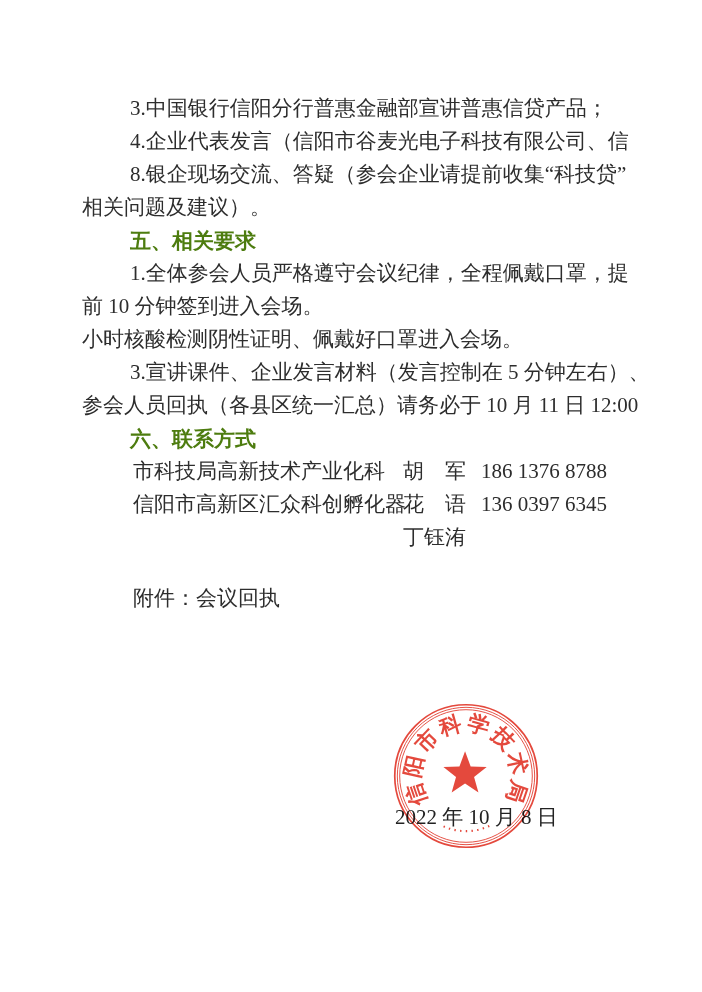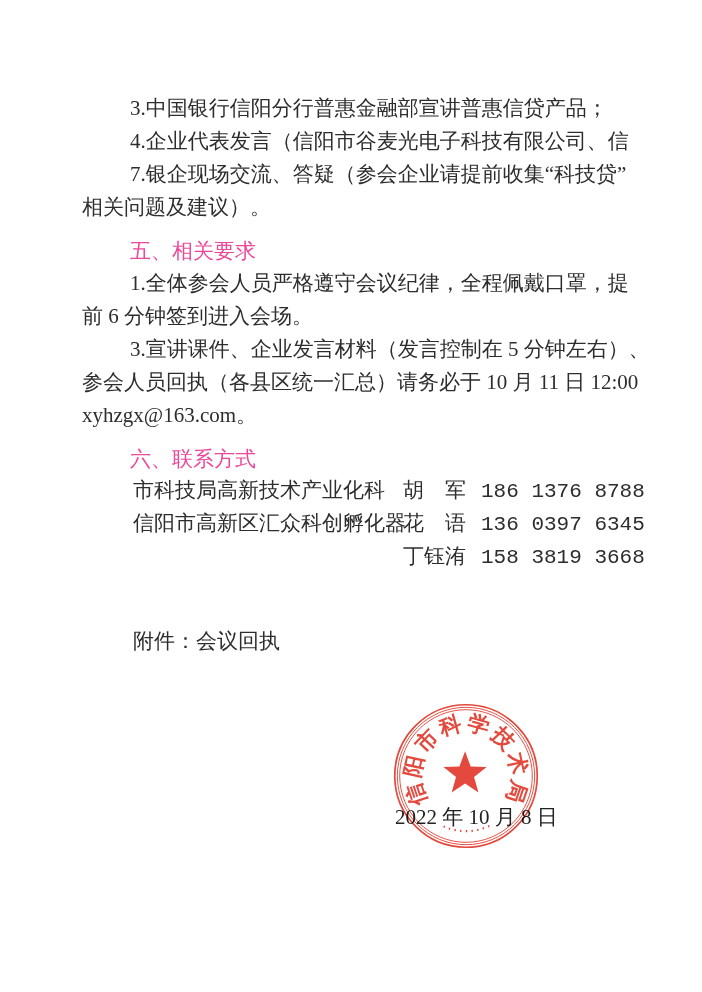--- a/index.html
+++ b/index.html
@@ -18,30 +18,30 @@
   }
   .content{
     position:absolute;left:82px;top:92px;width:520px;
     font-size:21px;line-height:33px;
   }
   .line{white-space:nowrap;}
   .indent{padding-left:48px;}
   .heading{
     padding-left:48px;
     font-family:"Liberation Sans","DejaVu Sans",sans-serif;
-    font-weight:400;color:#ec4899;margin-top:10px;
+    font-weight:700;color:#4d7c0f;
   }
   .spread{letter-spacing:5px;}
   .contact-row{
     display:grid;
     grid-template-columns:270px 78px auto;
     padding-left:51px;
-    line-height:33px;white-space:nowrap;font-family:Liberation Mono, monospace;
+    line-height:33px;white-space:nowrap;
   }
-  .attachment{padding-left:51px;margin-top:51px;}
+  .attachment{padding-left:51px;margin-top:28px;}
   .date{
     position:absolute;left:395px;top:801px;
     font-size:21px;line-height:33px;white-space:nowrap;
     color:#222;
   }
   .seal{
     position:absolute;left:390px;top:700px;
     mix-blend-mode:multiply;opacity:.93;
   }
   .ring{fill:none;stroke:var(--seal-red);}
@@ -54,44 +54,43 @@
   .seal-dots{fill:none;stroke:var(--seal-red);stroke-width:2.2;stroke-dasharray:1.5 4.5;}
   .star{fill:var(--seal-red);}
 </style>
 </head>
 <body>
 
 <div class="page">
   <div class="content">
     <div class="line indent">3.中国银行信阳分行普惠金融部宣讲普惠信贷产品；</div>
     <div class="line indent">4.企业代表发言（信阳市谷麦光电子科技有限公司、信</div>
-    <div class="line indent">7.银企现场交流、答疑（参会企业请提前收集“科技贷”</div>
+    <div class="line indent">8.银企现场交流、答疑（参会企业请提前收集“科技贷”</div>
     <div class="line">相关问题及建议）。</div>
     <div class="line heading">五、相关要求</div>
     <div class="line indent">1.全体参会人员严格遵守会议纪律，全程佩戴口罩，提</div>
-    <div class="line">前 6 分钟签到进入会场。</div>
+    <div class="line">前 10 分钟签到进入会场。</div>
+    <div class="line">小时核酸检测阴性证明、佩戴好口罩进入会场。</div>
     <div class="line indent">3.宣讲课件、企业发言材料（发言控制在 5 分钟左右）、</div>
     <div class="line">参会人员回执（各县区统一汇总）请务必于 10 月 11 日 12:00</div>
-    <div class="line">xyhzgx@163.com。</div>
     <div class="line heading">六、联系方式</div>
 
     <div class="contact-row">
       <span>市科技局高新技术产业化科</span>
       <span>胡　军</span>
       <span>186 1376 8788</span>
     </div>
     <div class="contact-row">
       <span>信阳市高新区汇众科创孵化器</span>
       <span>花　语</span>
       <span>136 0397 6345</span>
     </div>
     <div class="contact-row">
       <span></span>
       <span>丁钰洧</span>
-      <span>158 3819 3668</span>
     </div>
 
     <div class="line attachment">附件：会议回执</div>
   </div>
 
   <div class="date">2022 年 10 月 8 日</div>
 
   <svg class="seal" width="152" height="152" viewBox="0 0 160 160" aria-hidden="true">
     <circle class="ring" cx="80" cy="80" r="75" stroke-width="1.8"></circle>
     <circle class="ring" cx="80" cy="80" r="72.3" stroke-width="1"></circle>

